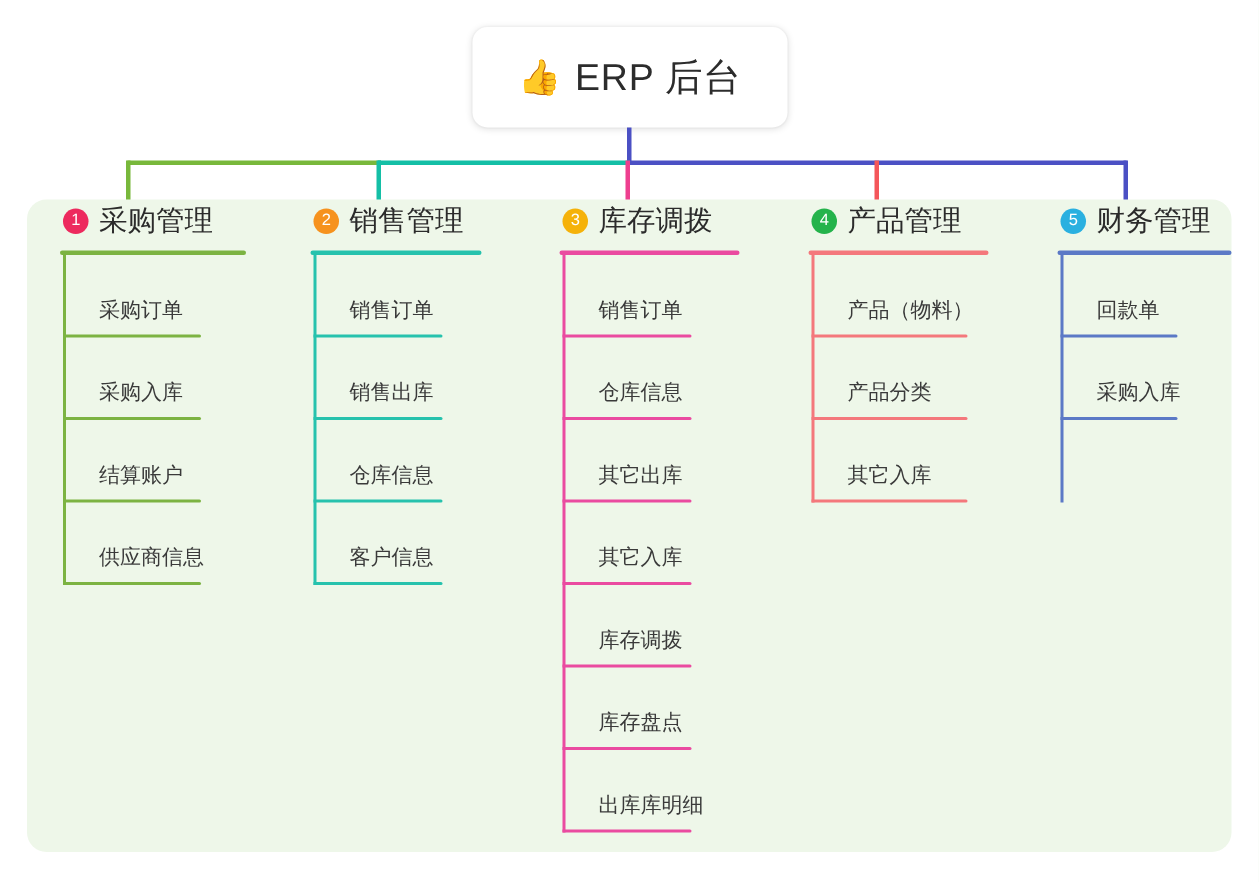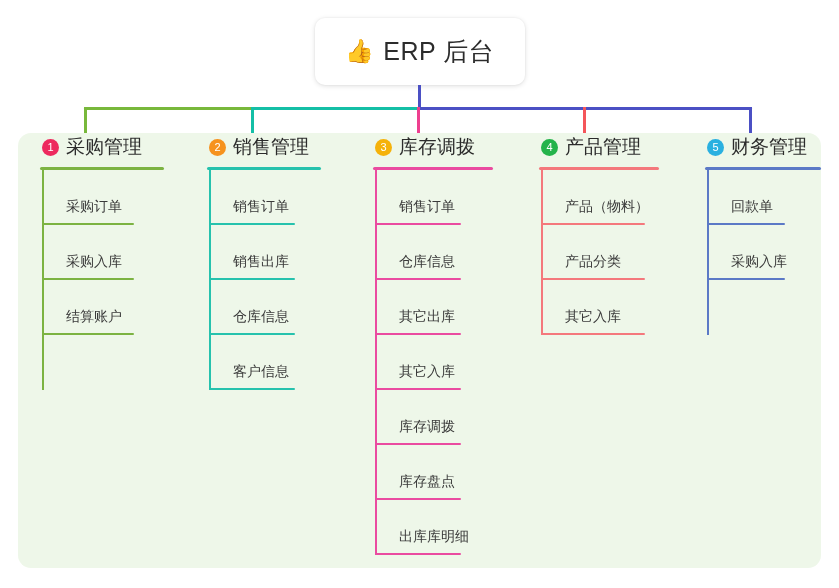--- a/index.html
+++ b/index.html
@@ -109,20 +109,24 @@
               <div class="item-rule" style="background: rgb(124, 179, 66); width: 92px;"></div>
             </div>
             <div class="item">
               <span class="item-label">采购入库</span>
               <div class="item-rule" style="background: rgb(124, 179, 66); width: 92px;"></div>
             </div>
             <div class="item">
               <span class="item-label">结算账户</span>
               <div class="item-rule" style="background: rgb(124, 179, 66); width: 92px;"></div>
             </div>
+            <div class="item">
+              <span class="item-label">供应商信息</span>
+              <div class="item-rule" style="background: rgb(124, 179, 66); width: 92px;"></div>
+            </div>
           </div>
         </div>
         <div class="column" style="left: 189px;">
           <div class="col-head">
             <span class="badge" style="background: rgb(246, 146, 30);">2</span>
             <span class="col-title">销售管理</span>
           </div>
           <div class="head-rule" style="background: rgb(38, 194, 173); width: 114px;"></div>
           <div class="items">
             <div class="spine" style="background: rgb(38, 194, 173); height: 220px;"></div>

